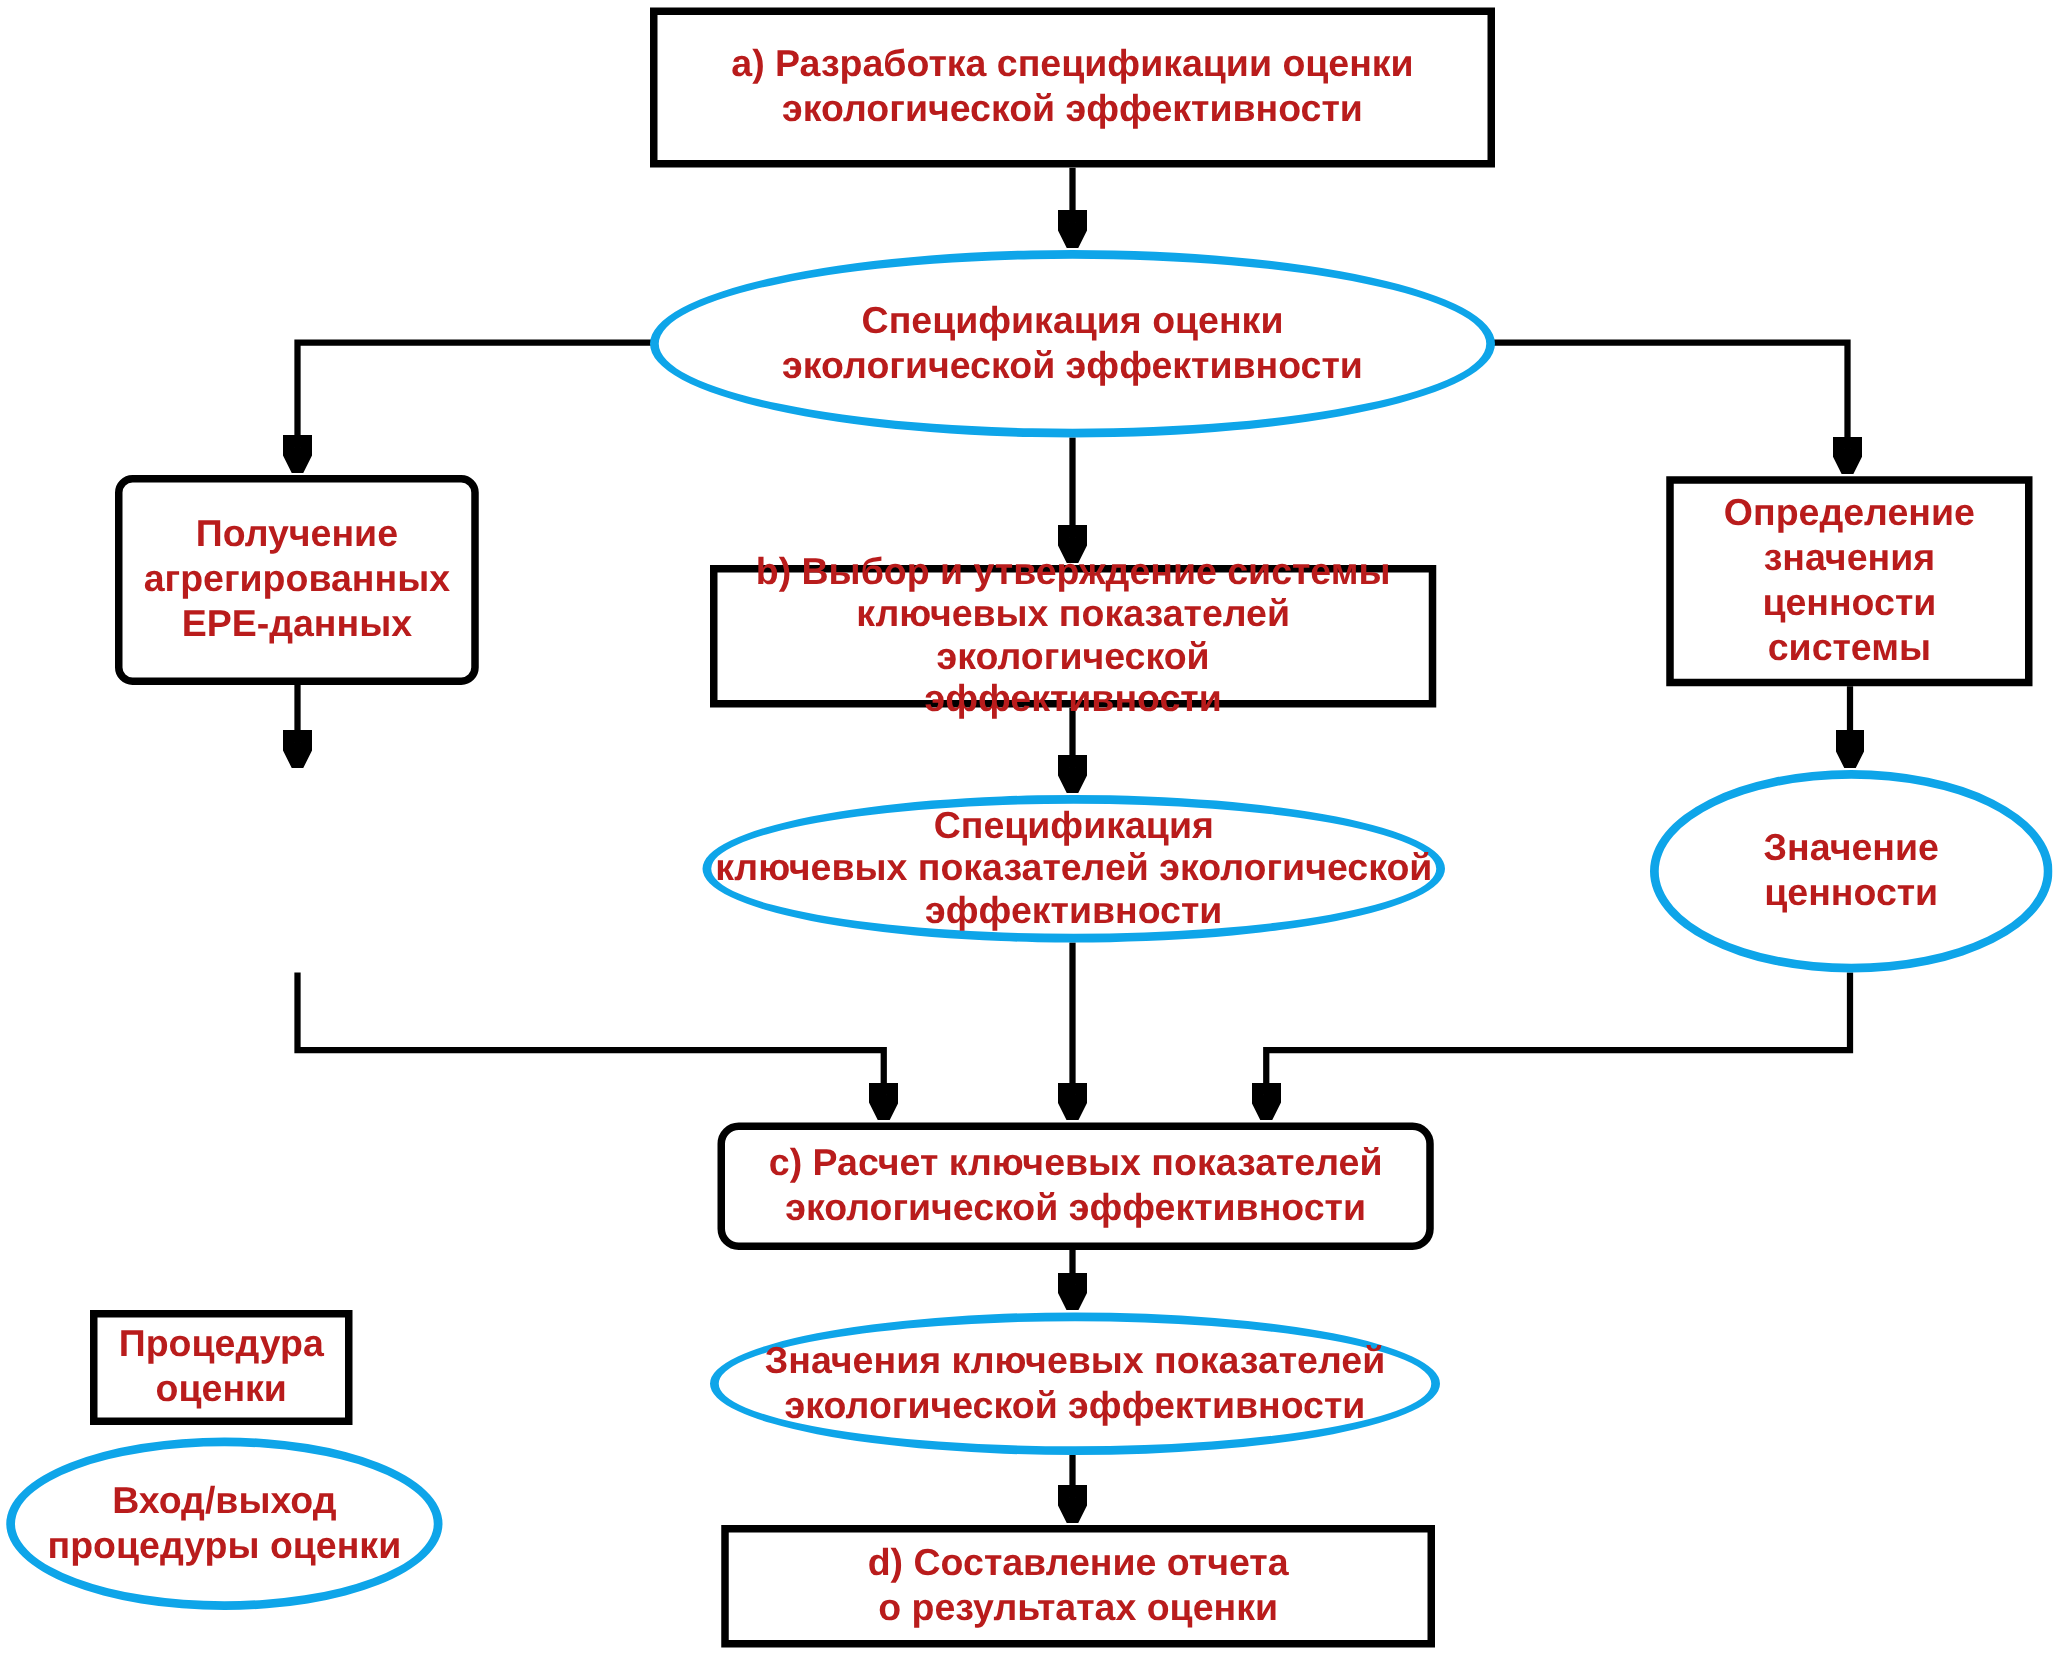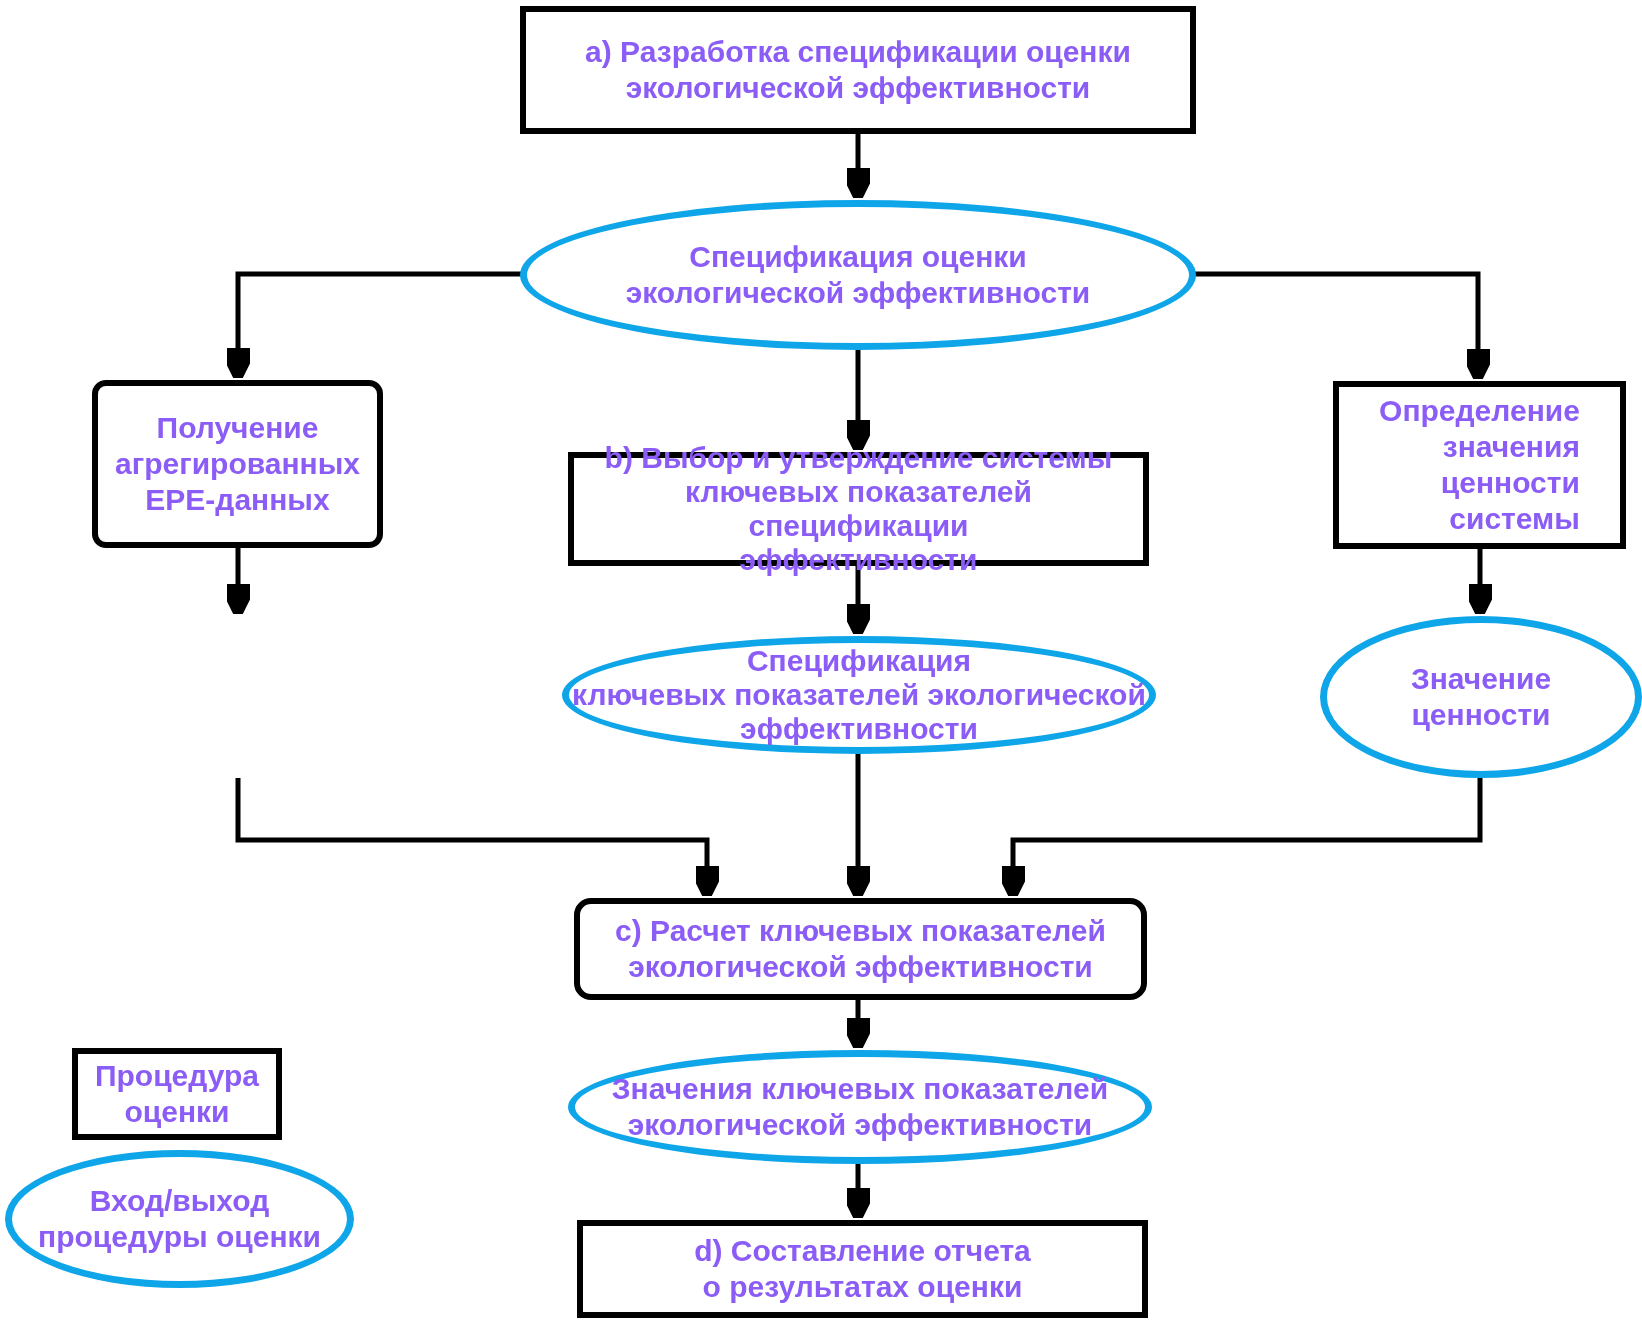--- a/index.html
+++ b/index.html
@@ -2,21 +2,21 @@
 <html><head>
 <meta charset="utf-8">
 <style>
   html, body { margin: 0; padding: 0; background: #ffffff; }
   .canvas {
     position: relative;
     width: 1642px;
     height: 1322px;
     background: #ffffff;
     font-family: "Liberation Sans", sans-serif;
-    color: #8b5cf6;
+    color: #b91c1c;
   }
   .connectors {
     position: absolute;
     left: 0; top: 0;
     width: 1642px; height: 1322px;
   }
   .connectors path {
     fill: none;
     stroke: #000000;
     stroke-width: 5;
@@ -36,21 +36,21 @@
   }
   .rect { border: 6px solid #000000; }
   .ellipse { border: 7px solid #0ea5e9; border-radius: 50%; }
   .lh34 { line-height: 34px; }
 
   
   .n-box-a        { left: 520px;  top: 6px;    width: 676px; height: 128px; }
   .n-ellipse-spec { left: 520px;  top: 200px;  width: 676px; height: 150px; }
   .n-box-get      { left: 92px;   top: 380px;  width: 291px; height: 168px; border-radius: 14px; }
   .n-box-b        { left: 568px;  top: 452px;  width: 581px; height: 114px; }
-  .n-box-define   { left: 1333px; top: 381px;  width: 293px; height: 168px; text-align: right; }
+  .n-box-define   { left: 1333px; top: 381px;  width: 293px; height: 168px; }
   .n-ellipse-agg  { left: 82px;   top: 616px;  width: 313px; height: 162px; }
   .n-ellipse-kpi  { left: 562px;  top: 636px;  width: 594px; height: 118px; }
   .n-ellipse-val  { left: 1320px; top: 616px;  width: 322px; height: 162px; }
   .n-box-c        { left: 574px;  top: 898px;  width: 573px; height: 102px; border-radius: 17px; }
   .n-ellipse-kvals{ left: 568px;  top: 1050px; width: 584px; height: 114px; }
   .n-box-d        { left: 577px;  top: 1220px; width: 571px; height: 98px; }
   .n-legend-box   { left: 72px;   top: 1048px; width: 210px; height: 92px; }
   .n-legend-ell   { left: 5px;    top: 1150px; width: 349px; height: 138px; }
 </style>
 </head>
@@ -82,21 +82,21 @@
 экологической эффективности</div>
 
   <div class="node ellipse n-ellipse-spec">Спецификация оценки
 экологической эффективности</div>
 
   <div class="node rect n-box-get">Получение
 агрегированных
 EPE-данных</div>
 
   <div class="node rect lh34 n-box-b">b) Выбор и утверждение системы
-ключевых показателей спецификации
+ключевых показателей экологической
 эффективности</div>
 
   <div class="node rect n-box-define">Определение
 значения
 ценности
 системы</div>
 
 
   <div class="node ellipse lh34 n-ellipse-kpi">Спецификация
 ключевых показателей экологической

